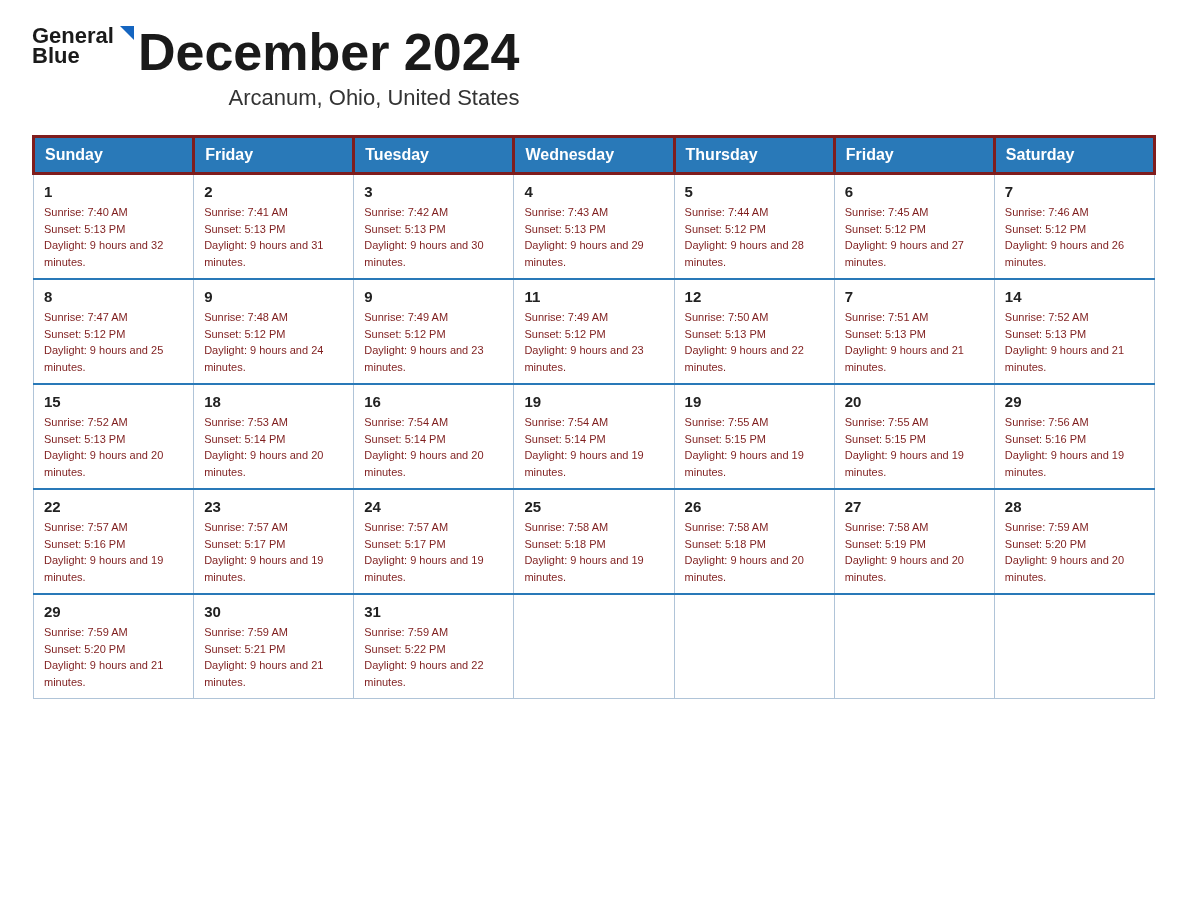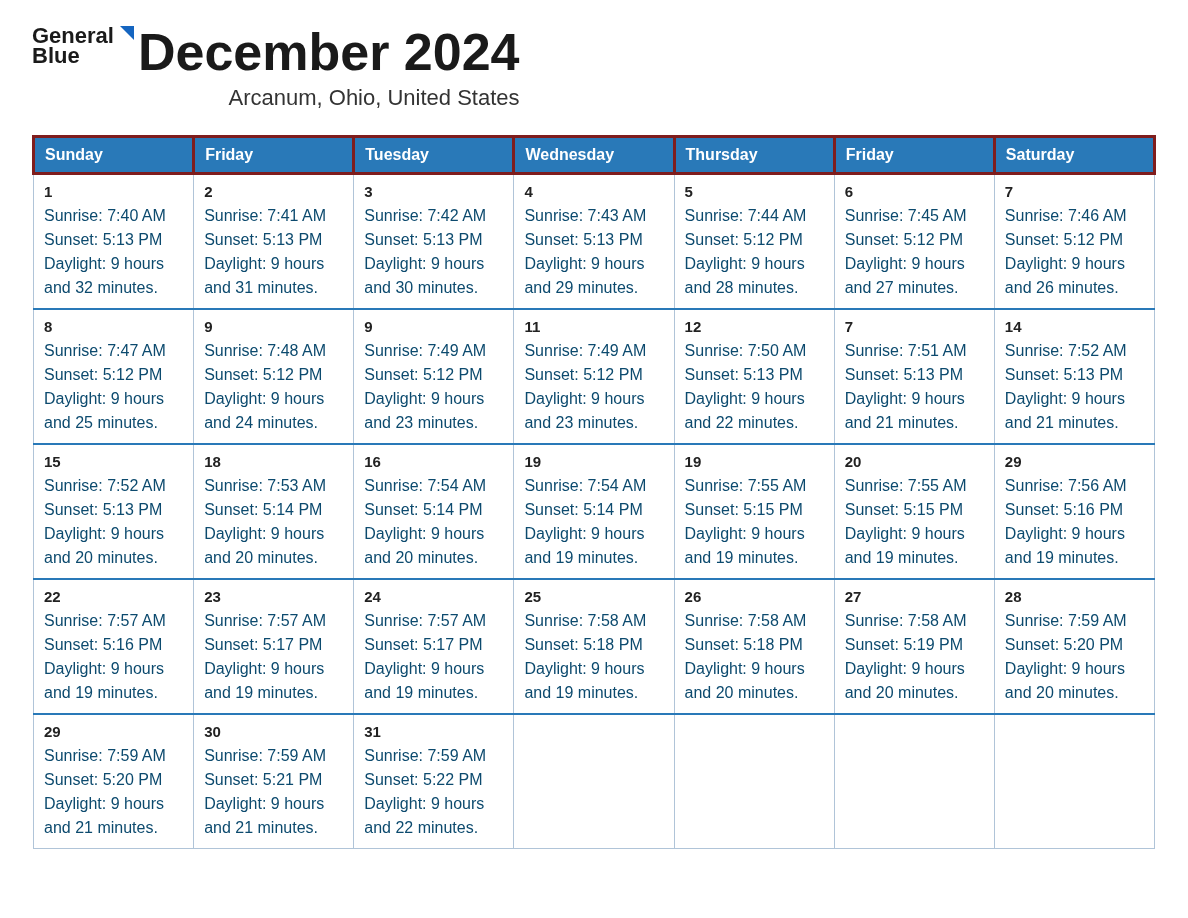--- a/index.html
+++ b/index.html
@@ -63,23 +63,23 @@
       color: #222;
       min-height: 100px;
       width: 14.28%;
     }
     .day-number {
       font-size: 15px;
       font-weight: bold;
       margin-bottom: 4px;
     }
     .day-info {
-      font-size: 16px;
+      font-size: 11px;
       line-height: 1.5;
-      color: #0c4a6e;
+      color: #7f1d1d;
     }
     .empty-cell {
       background: #fff;
     }
     tr.week-row td {
       border-top: 2px solid #2979b8;
     }
   </style>
 </head>
 <body>

